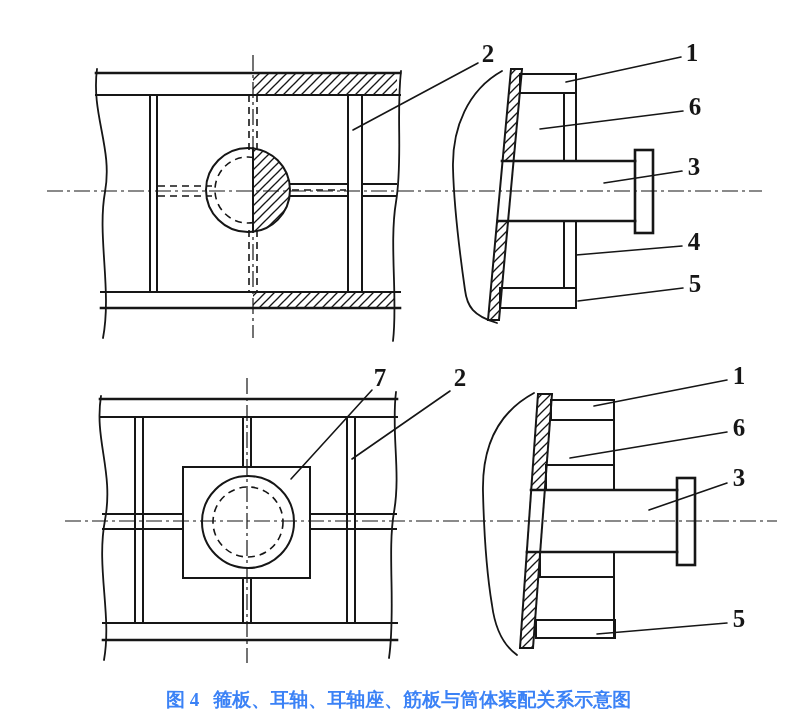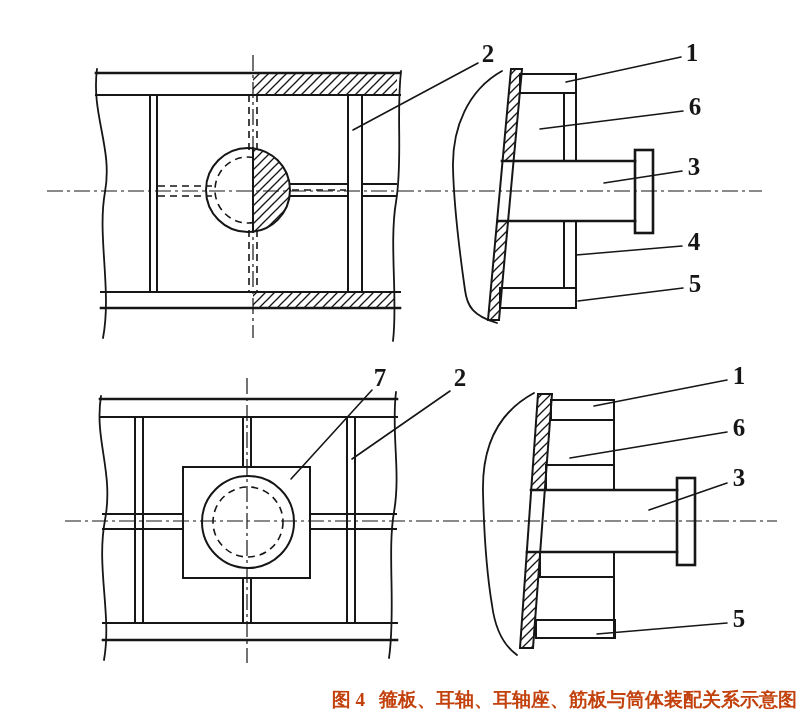--- a/index.html
+++ b/index.html
@@ -7,22 +7,22 @@
         font-family:"Liberation Serif",serif;}
   svg{position:absolute;left:0;top:0;}
   .ln{stroke:#161616;fill:none;stroke-width:2;stroke-linecap:square;}
   .thick{stroke-width:2.6;}
   .wavy{stroke-width:1.8;stroke-linecap:round;}
   .cl{stroke:#161616;fill:none;stroke-width:1.2;stroke-dasharray:16 4 3 4;}
   .hid{stroke:#161616;fill:none;stroke-width:1.6;stroke-dasharray:7 5;}
   .leader{stroke:#161616;fill:none;stroke-width:1.6;stroke-linecap:round;}
   .num{font-family:"Liberation Serif",serif;font-size:25px;font-weight:bold;
        fill:#161616;text-anchor:middle;}
-  .caption{position:absolute;left:0;top:687px;width:797px;text-align:right;
-           font-family:"Liberation Serif",serif;font-size:19px;font-weight:bold;color:#c2410c;}
+  .caption{position:absolute;left:0;top:687px;width:797px;text-align:center;
+           font-family:"Liberation Serif",serif;font-size:19px;font-weight:bold;color:#3b82f6;}
   .caption .fig-label{margin-right:14px;}
 </style>
 </head>
 <body>
 
 <div class="page">
 <svg width="797" height="725" viewBox="0 0 797 725">
   <defs>
     <pattern id="hatch" patternUnits="userSpaceOnUse" width="9" height="9">
       <path d="M-2,11 L11,-2" stroke="#161616" stroke-width="1.3" fill="none"></path>

